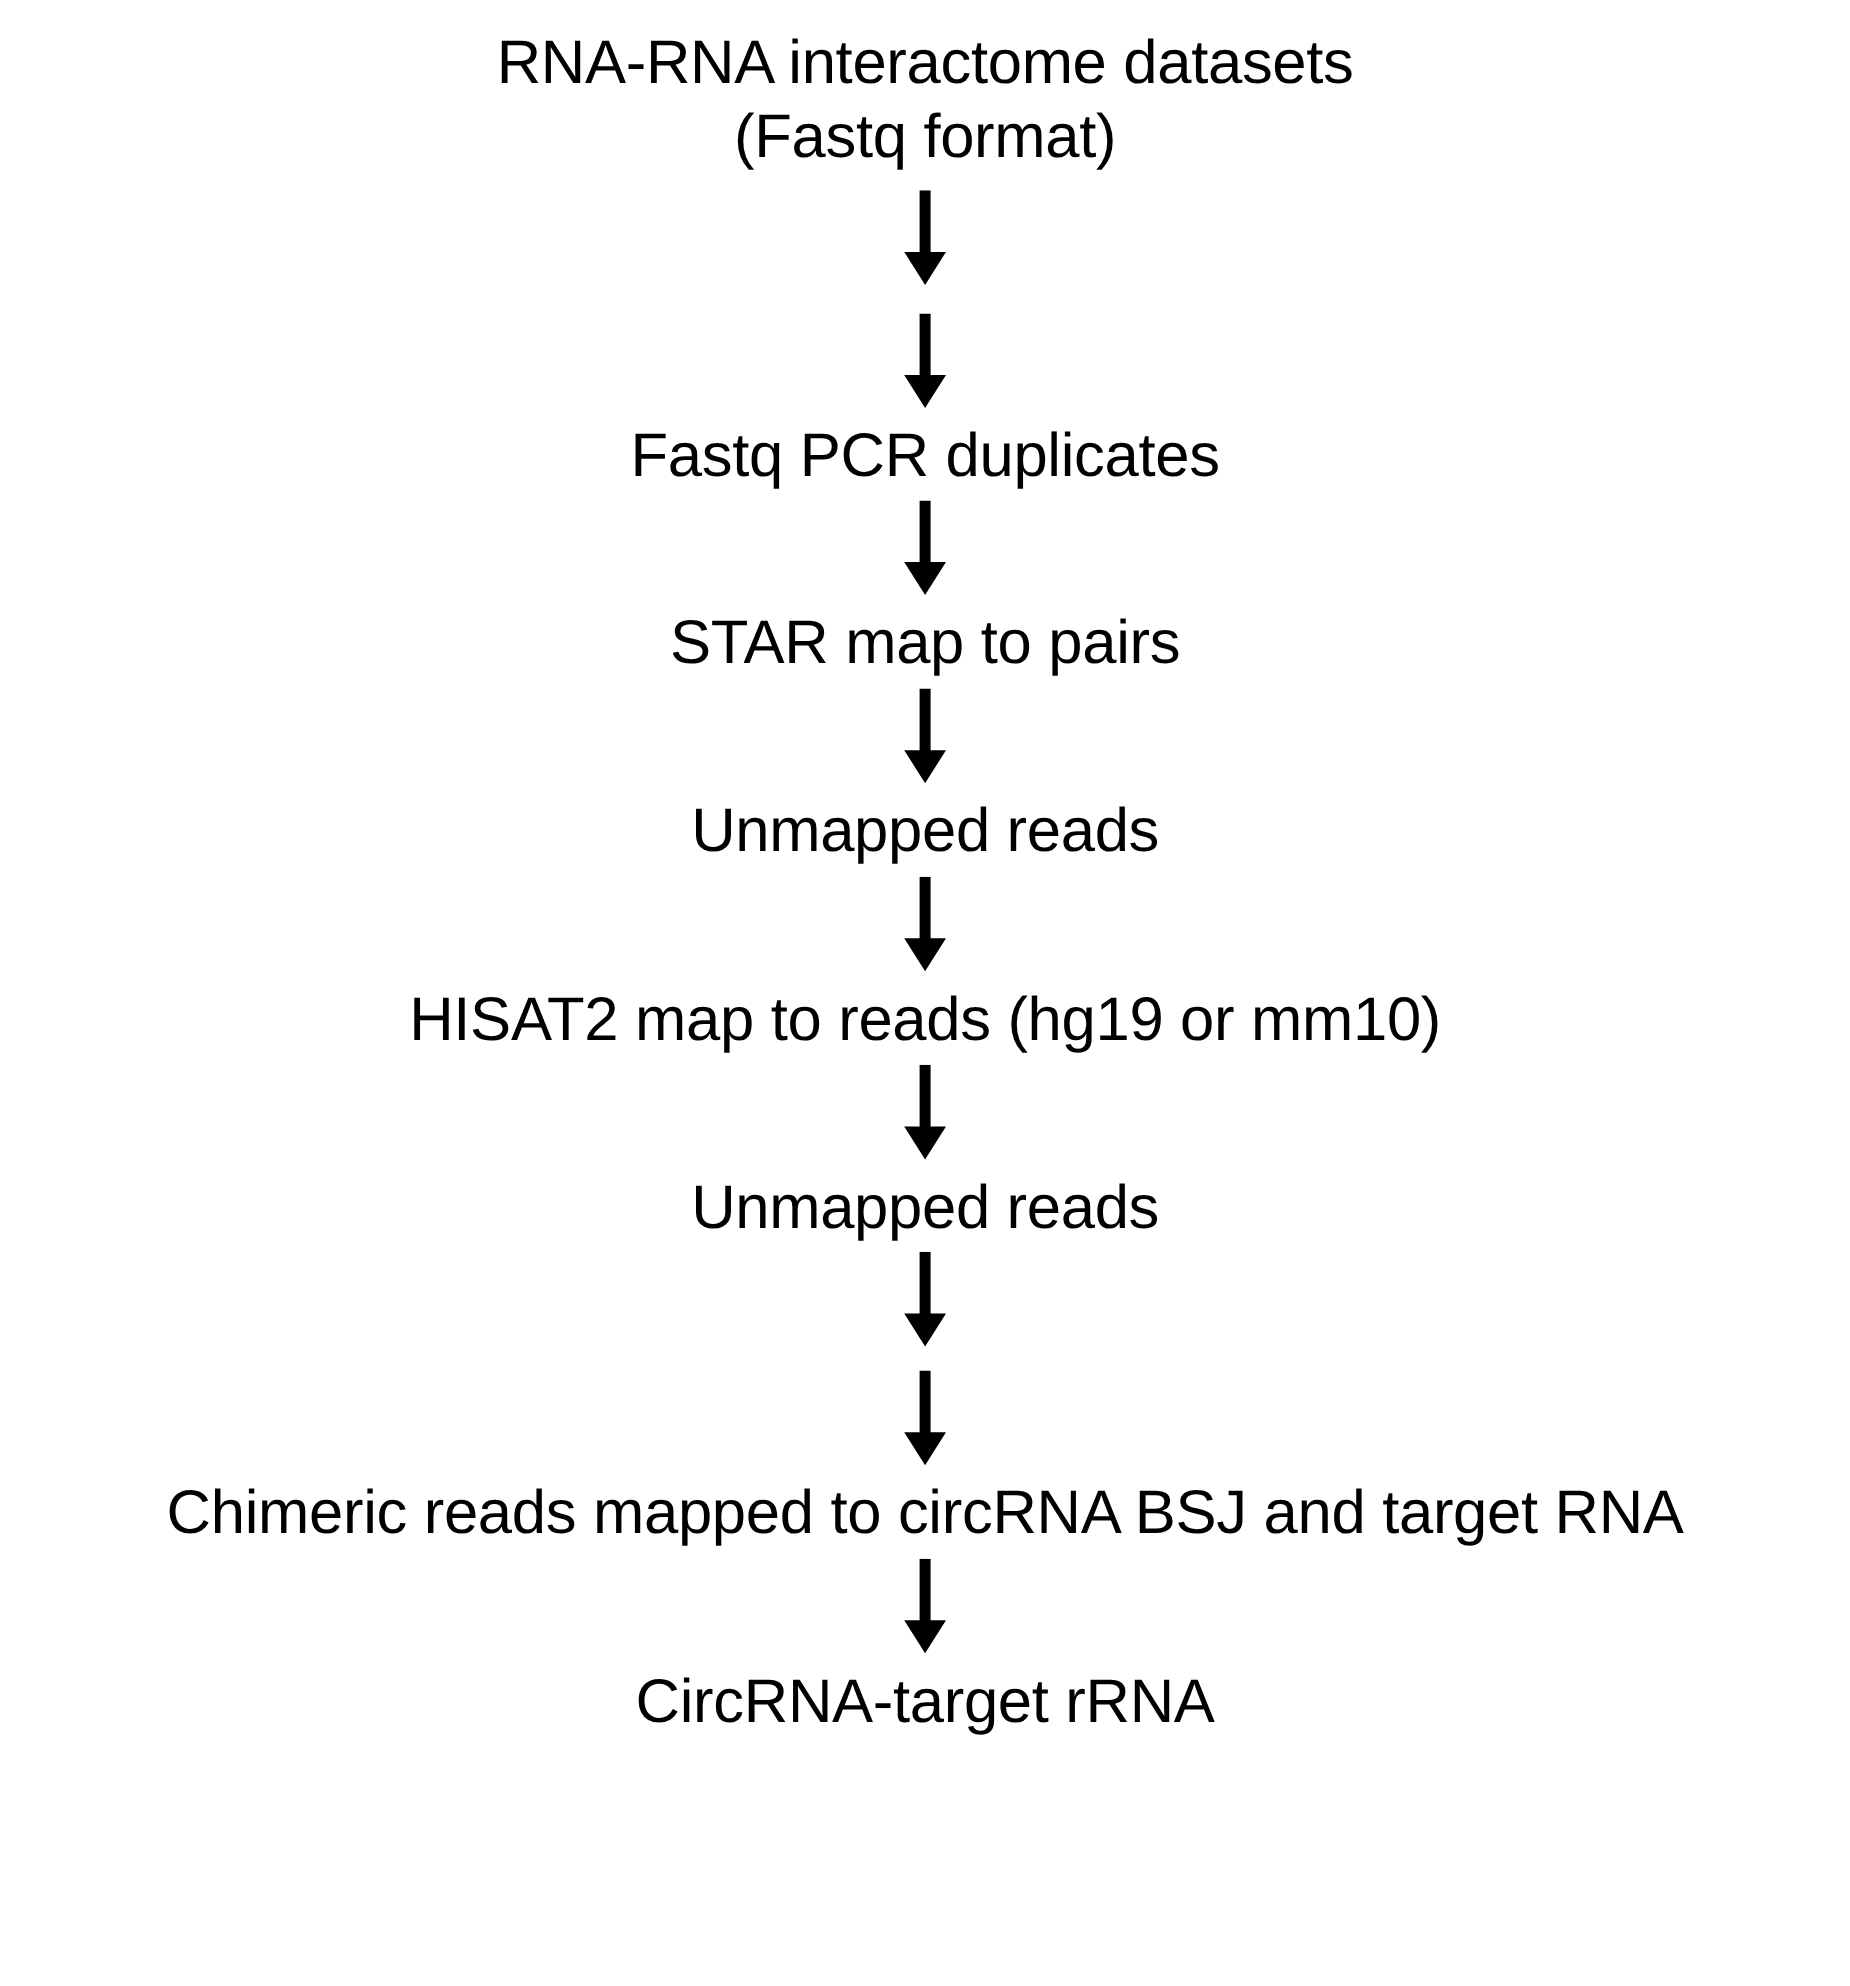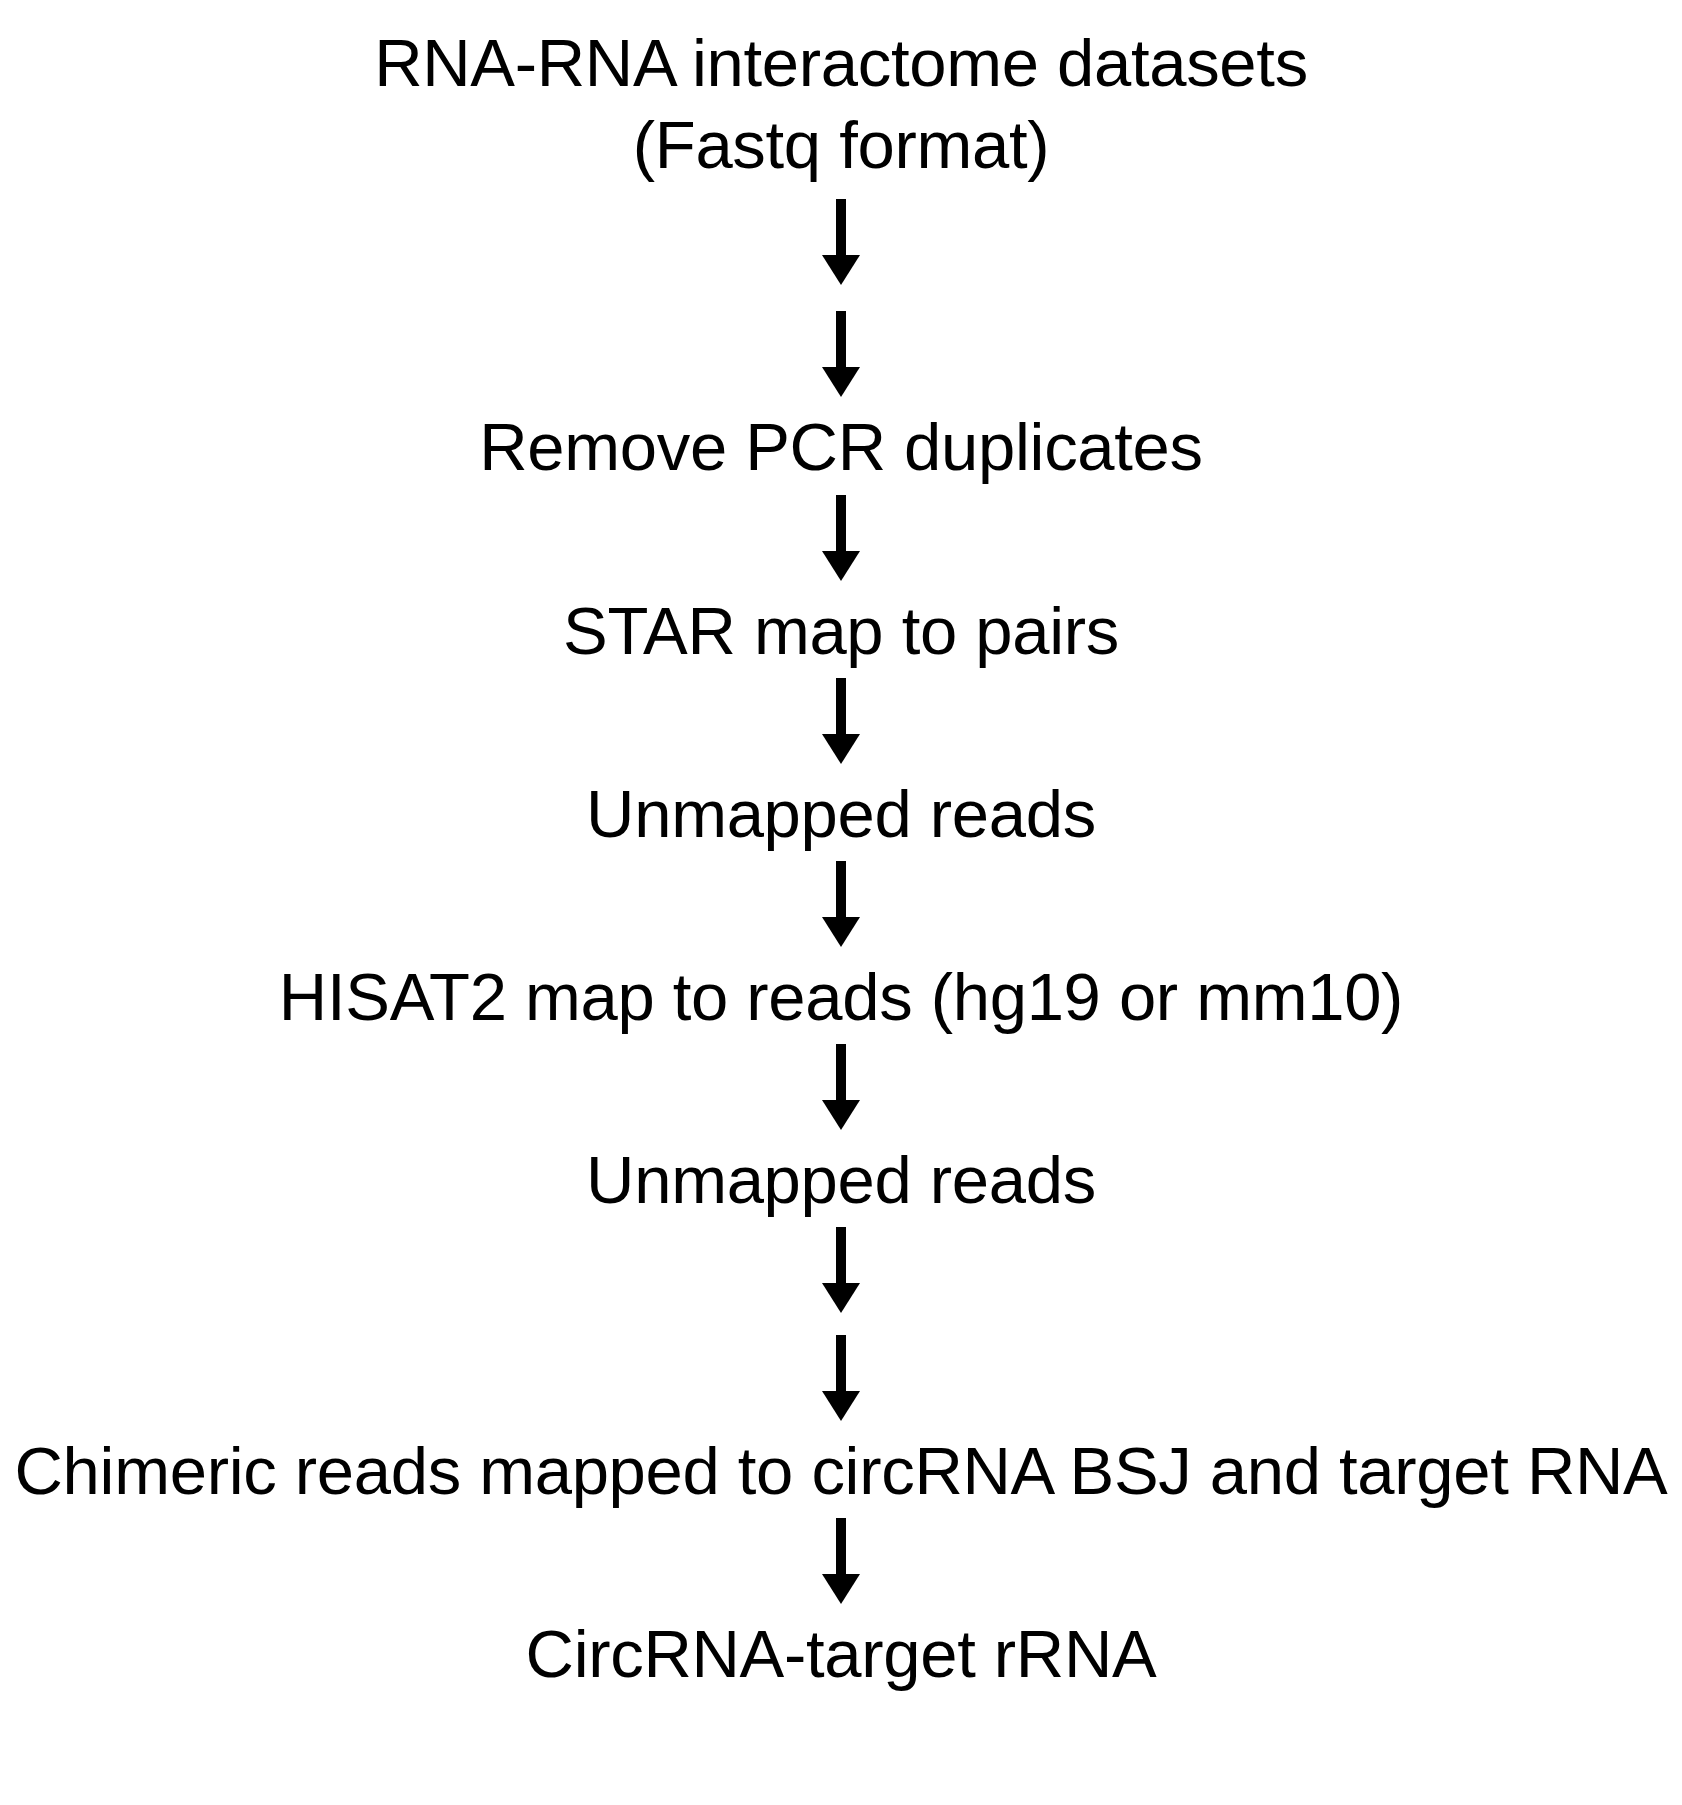--- a/index.html
+++ b/index.html
@@ -20,21 +20,21 @@
     overflow: hidden;
     display: flex;
     flex-direction: column;
     align-items: center;
   }
   .node {
     width: 100%;
     text-align: center;
     color: #000000;
     font-family: "Liberation Sans", "DejaVu Sans", sans-serif;
-    font-size: 67px;
+    font-size: 56px;
     line-height: 1.12;
     letter-spacing: -0.3px;
     font-weight: 400;
     white-space: pre-line;
     -webkit-font-smoothing: antialiased;
   }
   .node.two-line {
     line-height: 1.22;
   }
   .arrow {
@@ -79,21 +79,21 @@
   <div class="sp-1"></div>
 
   <div class="arrow">
     <svg width="60" height="88" viewBox="0 0 60 88" aria-hidden="true">
       <path d="M25 0 h10 v58 h-10 z" fill="#000000"></path>
       <path d="M11 56 h38 l-19 30 z" fill="#000000"></path>
     </svg>
   </div>
   <div class="sp-1"></div>
 
-  <div class="node">Remove PCR duplicates</div>
+  <div class="node">Fastq PCR duplicates</div>
 
   <div class="sp-2"></div>
 
   <div class="arrow">
     <svg width="60" height="88" viewBox="0 0 60 88" aria-hidden="true">
       <path d="M25 0 h10 v58 h-10 z" fill="#000000"></path>
       <path d="M11 56 h38 l-19 30 z" fill="#000000"></path>
     </svg>
   </div>
   <div class="sp-2"></div>

